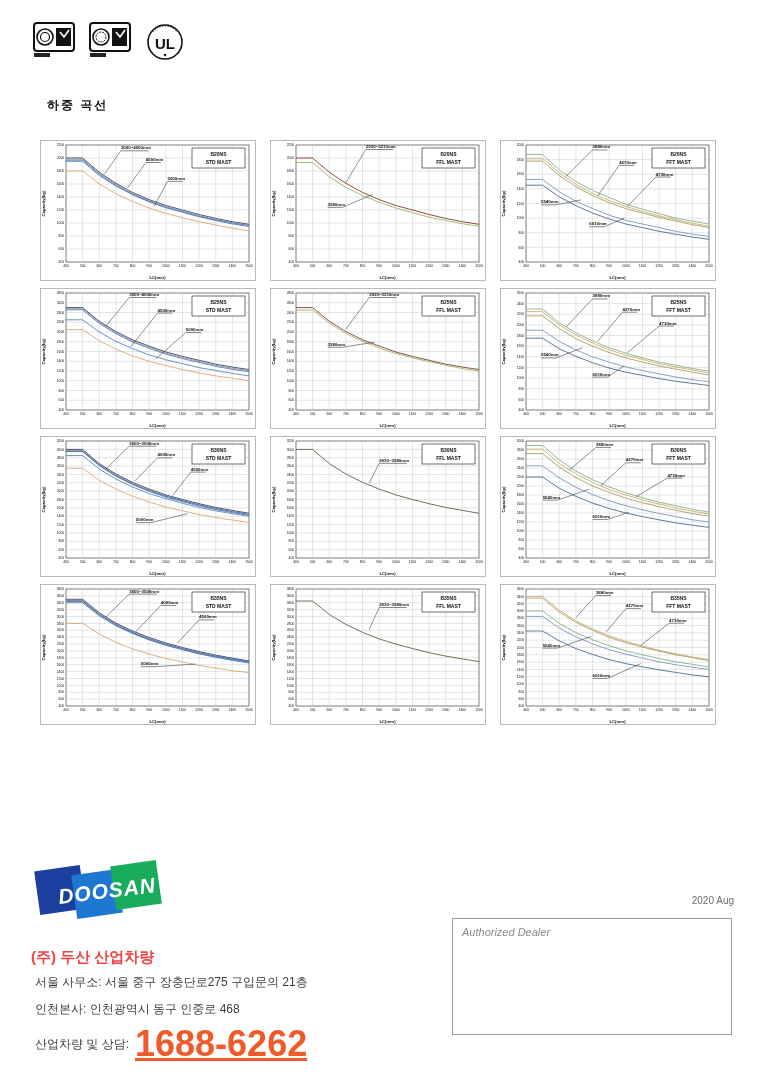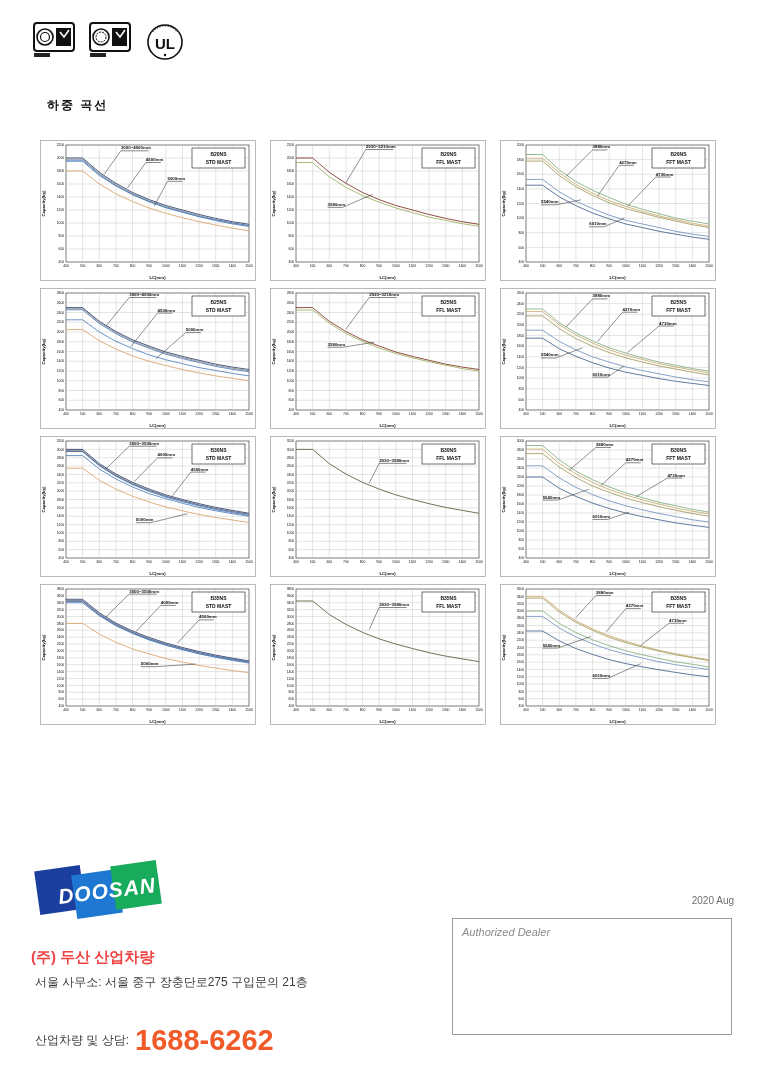--- a/index.html
+++ b/index.html
@@ -18,21 +18,21 @@
   .sq{position:absolute;width:46px;height:44px;transform:rotate(-8deg);}
   .sq1{left:0;top:9px;}
   .sq2{left:37px;top:13px;}
   .sq3{left:76px;top:4px;}
   .logo-text{position:absolute;left:5px;top:20px;width:130px;transform:rotate(-7deg);color:#fff;font-weight:bold;font-style:italic;font-size:21px;letter-spacing:1px;text-align:center;}
   .company{position:absolute;left:19px;top:936px;margin:12px;font-size:15px;font-weight:bold;color:#ef4444;}
   .addr1{position:absolute;left:35px;top:974px;font-size:12px;color:#3c3c3c;}
   .addr2{position:absolute;left:35px;top:1001px;font-size:12px;color:#3c3c3c;}
   .phone-row{position:absolute;left:35px;top:1026px;display:flex;align-items:center;gap:6px;}
   .phone-label{font-size:12px;color:#3c3c3c;}
-  .phone-number{font-size:29px;font-weight:bold;line-height:1;}
+  .phone-number{font-size:36px;font-weight:bold;line-height:1;text-decoration:underline;}
   .date{position:absolute;right:26px;top:895px;font-size:10px;color:#6e6e6e;}
   .dealer-box{position:absolute;left:452px;top:918px;width:280px;height:117px;border:1px solid #9a9a9a;box-sizing:border-box;background:#fff;}
   .dealer-label{display:block;padding:7px 9px;font-size:11px;color:#8a8a8a;font-style:italic;}
 </style>
 </head>
 <body>
 
 <div class="page">
 
   <div class="certs">
@@ -935,20 +935,21 @@
 
   <div class="logo">
     <span class="sq sq1" style="background: rgb(27, 63, 158);"></span>
     <span class="sq sq2" style="background: rgb(30, 120, 210);"></span>
     <span class="sq sq3" style="background: rgb(25, 171, 92);"></span>
     <span class="logo-text">DOOSAN</span>
   </div>
 
   <p class="company">(주) 두산 산업차량</p>
   <div class="addr1">서울 사무소: 서울 중구 장충단로275 구입문의 21층</div>
+  <div class="addr2">인천본사: 인천광역시 동구 인중로 468</div>
 
   <div class="phone-row">
     <span class="phone-label">산업차량 및 상담:</span>
     <span class="phone-number" style="color: rgb(240, 90, 40);">1688-6262</span>
   </div>
 
   <div class="date">2020 Aug</div>
 
   <div class="dealer-box">
     <span class="dealer-label">Authorized Dealer</span>

